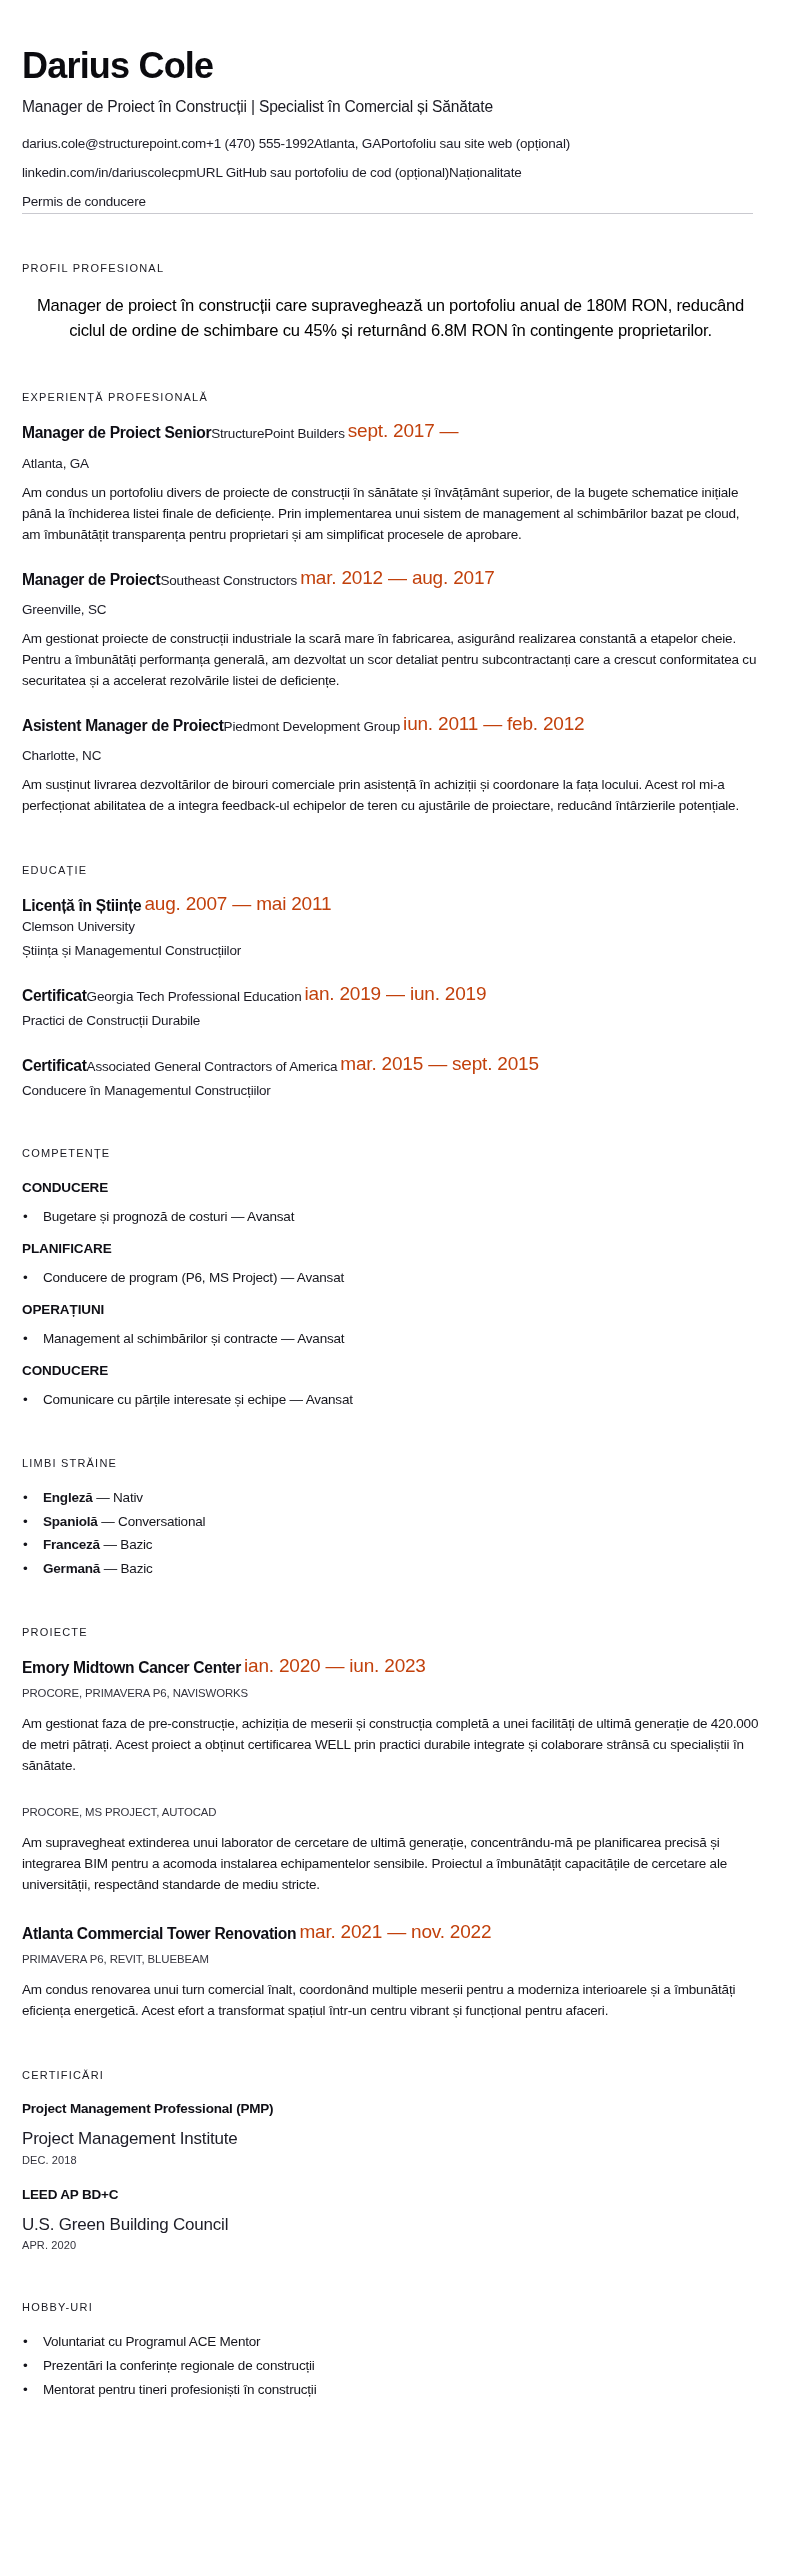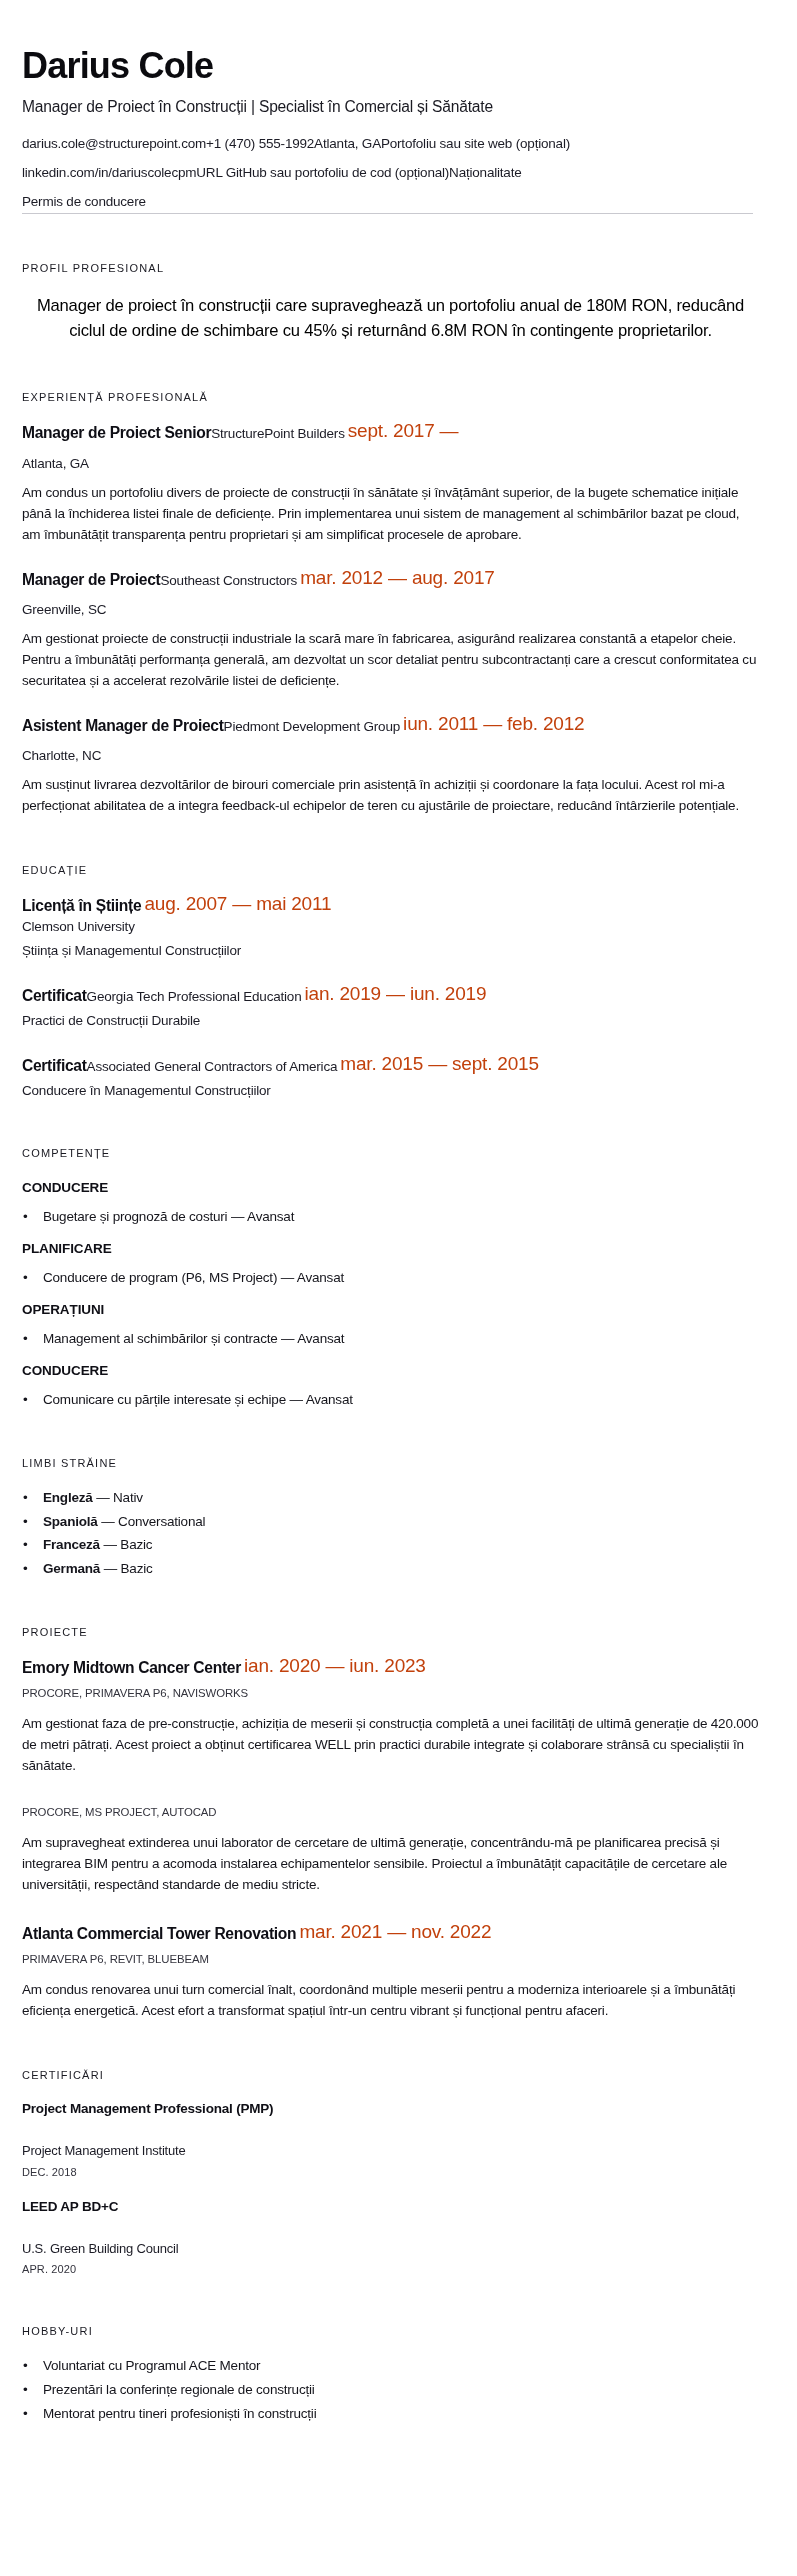--- a/index.html
+++ b/index.html
@@ -45,21 +45,21 @@
     ul.bullets li::before { content: "•"; position: absolute; left: 1px; top: 0; font-size: 13.5px; }
     ul.tight li + li { margin-top: 6.2px; }
     .lang-name { font-weight: 600; }
 
     .proj .entry { margin-bottom: 29px; }
     .proj .entry-tech { font-size: 11.4px; line-height: 14.5px; color: #33333d; margin-top: 8px; letter-spacing: -0.1px; }
     .proj .entry-desc { margin-top: 12.5px; }
 
     .cert { margin-bottom: 20px; }
     .cert-title { font-size: 13.5px; font-weight: 700; line-height: 16.6px; color: #0f0f16; letter-spacing: -0.2px; }
-    .cert-issuer { font-size: 13px; line-height: 17.6px; color: #1c1c26; margin-top: 24px; letter-spacing: -0.2px; }
+    .cert-issuer { font-size: 17px; line-height: 17.6px; color: #1c1c26; margin-top: 12px; letter-spacing: -0.2px; }
     .cert-date { font-size: 11px; line-height: 13.5px; color: #33333d; margin-top: 6.2px; text-transform: uppercase; letter-spacing: 0.1px; }
   </style>
 </head>
 <body>
 
 <div class="page">
 
   <header>
     <h1 class="name">Darius Cole</h1>
     <div class="headline">Manager de Proiect în Construcții | Specialist în Comercial și Sănătate</div>

